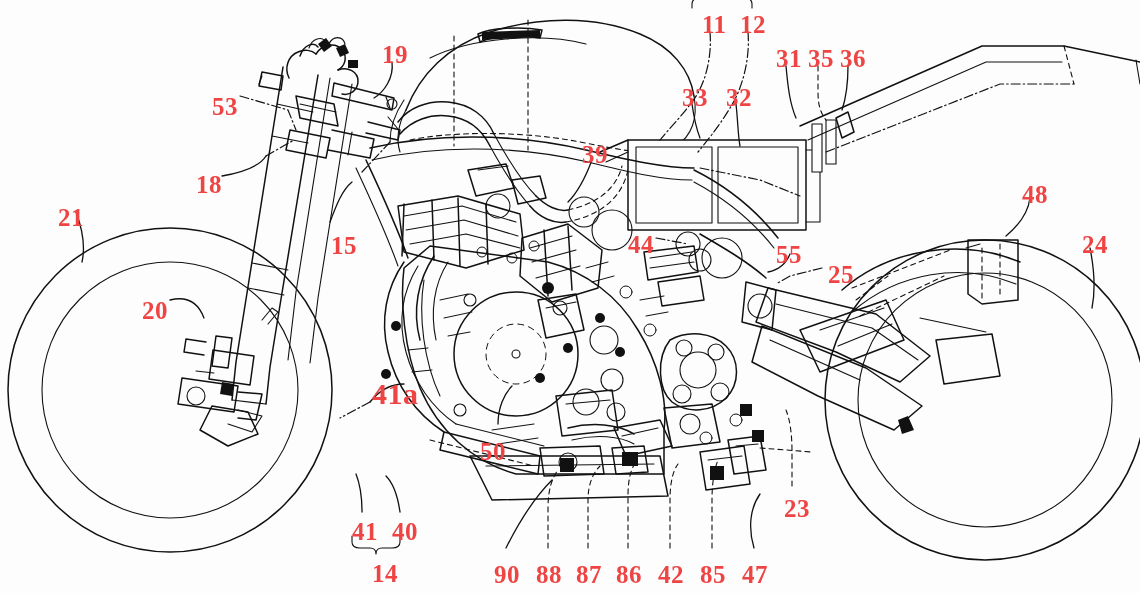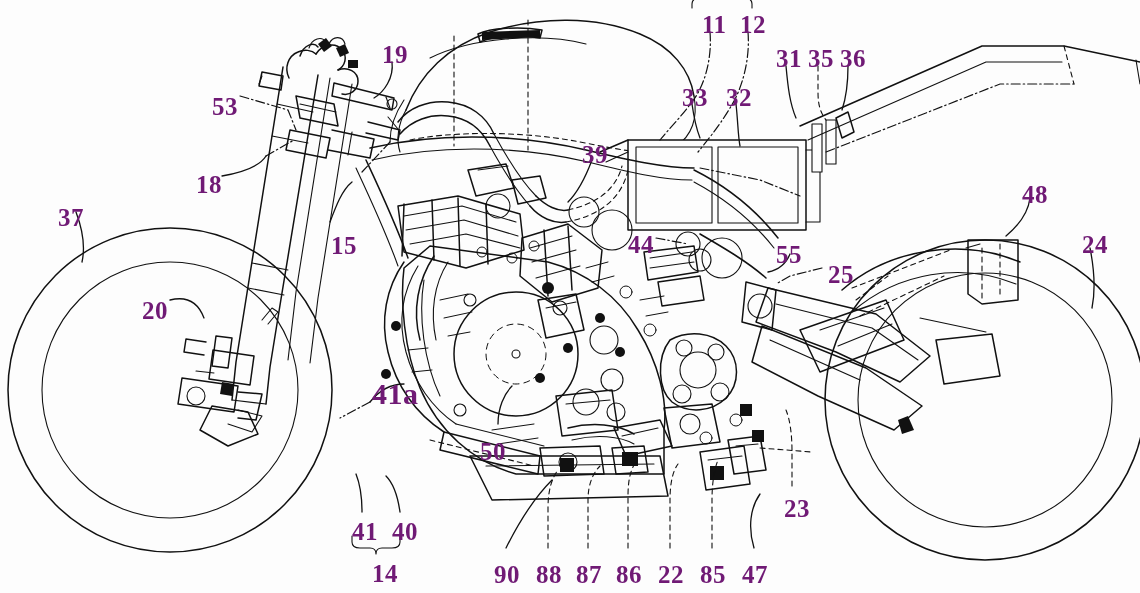--- a/index.html
+++ b/index.html
@@ -10,21 +10,21 @@
     background:#fdfdfd;
     overflow:hidden;
   }
   #figure{position:absolute;left:0;top:0;width:1140px;height:593px;}
   .lbl{
     position:absolute;
     font-family:"Liberation Serif",serif;
     font-weight:700;
     font-size:25px;
     line-height:1;
-    color:#701a75;
+    color:#ef4444;
     letter-spacing:0.5px;
     white-space:nowrap;
     -webkit-user-select:none;user-select:none;
   }
   .lbl.sm{font-size:30px;}
 </style>
 </head>
 <body>
 
 <div id="page">
@@ -410,32 +410,32 @@
       </g>
 
     </g>
   </svg>
 
   <div id="labels">
       <div class="lbl" style="left: 382px; top: 42px;">19</div>
       <div class="lbl" style="left: 212px; top: 94px;">53</div>
       <div class="lbl" style="left: 196px; top: 172px;">18</div>
       <div class="lbl" style="left: 331px; top: 233px;">15</div>
-      <div class="lbl" style="left: 58px; top: 205px;">37</div>
+      <div class="lbl" style="left: 58px; top: 205px;">21</div>
       <div class="lbl" style="left: 142px; top: 298px;">20</div>
       <div class="lbl sm" style="left: 372px; top: 379px;">41a</div>
       <div class="lbl" style="left: 480px; top: 439px;">50</div>
       <div class="lbl" style="left: 352px; top: 519px;">41</div>
       <div class="lbl" style="left: 392px; top: 519px;">40</div>
       <div class="lbl" style="left: 372px; top: 561px;">14</div>
       <div class="lbl" style="left: 494px; top: 562px;">90</div>
       <div class="lbl" style="left: 536px; top: 562px;">88</div>
       <div class="lbl" style="left: 576px; top: 562px;">87</div>
       <div class="lbl" style="left: 616px; top: 562px;">86</div>
-      <div class="lbl" style="left: 658px; top: 562px;">22</div>
+      <div class="lbl" style="left: 658px; top: 562px;">42</div>
       <div class="lbl" style="left: 700px; top: 562px;">85</div>
       <div class="lbl" style="left: 742px; top: 562px;">47</div>
       <div class="lbl" style="left: 784px; top: 496px;">23</div>
       <div class="lbl" style="left: 582px; top: 142px;">39</div>
       <div class="lbl" style="left: 702px; top: 12px;">11</div>
       <div class="lbl" style="left: 740px; top: 12px;">12</div>
       <div class="lbl" style="left: 776px; top: 46px;">31</div>
       <div class="lbl" style="left: 808px; top: 46px;">35</div>
       <div class="lbl" style="left: 840px; top: 46px;">36</div>
       <div class="lbl" style="left: 682px; top: 85px;">33</div>

